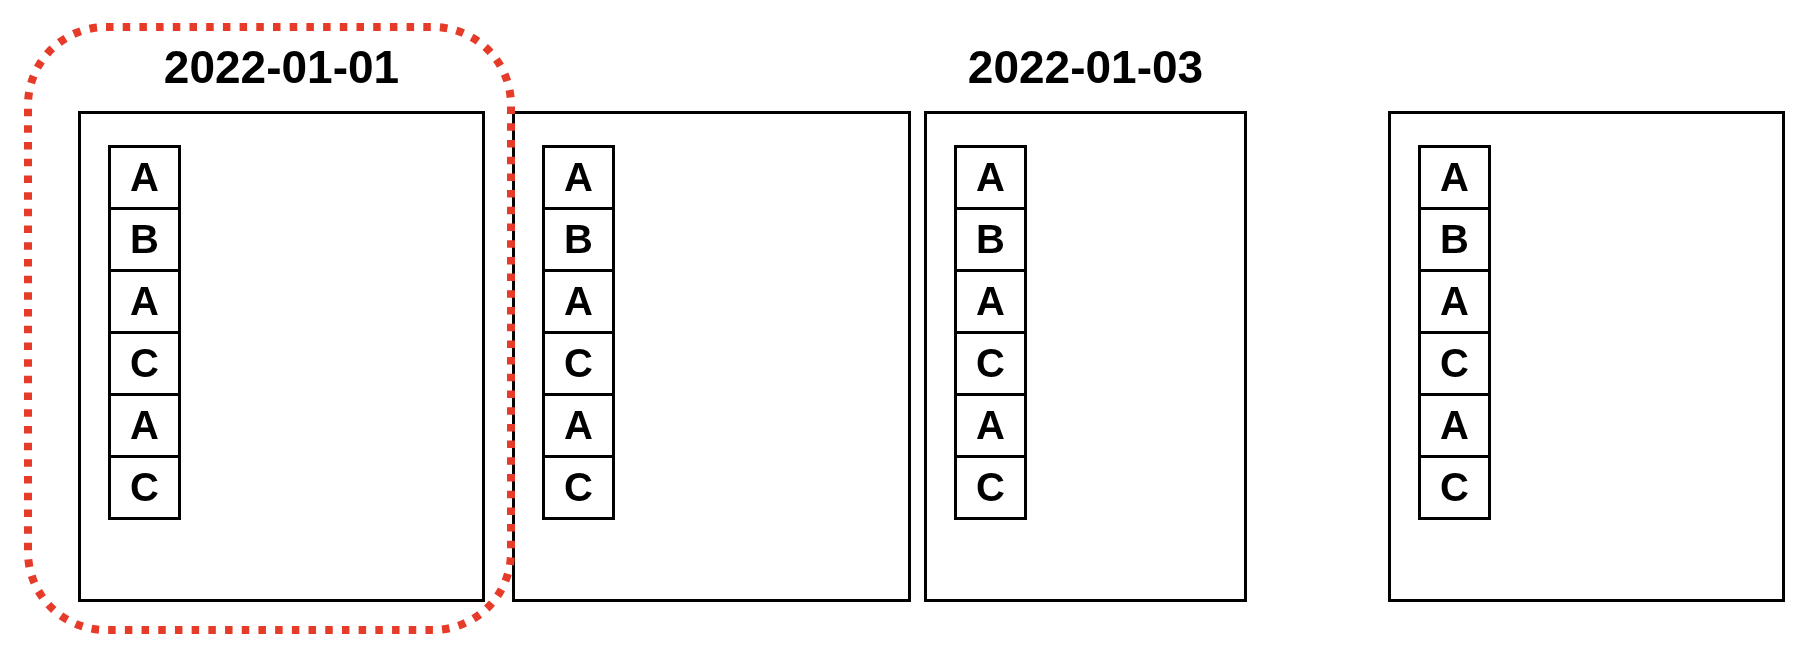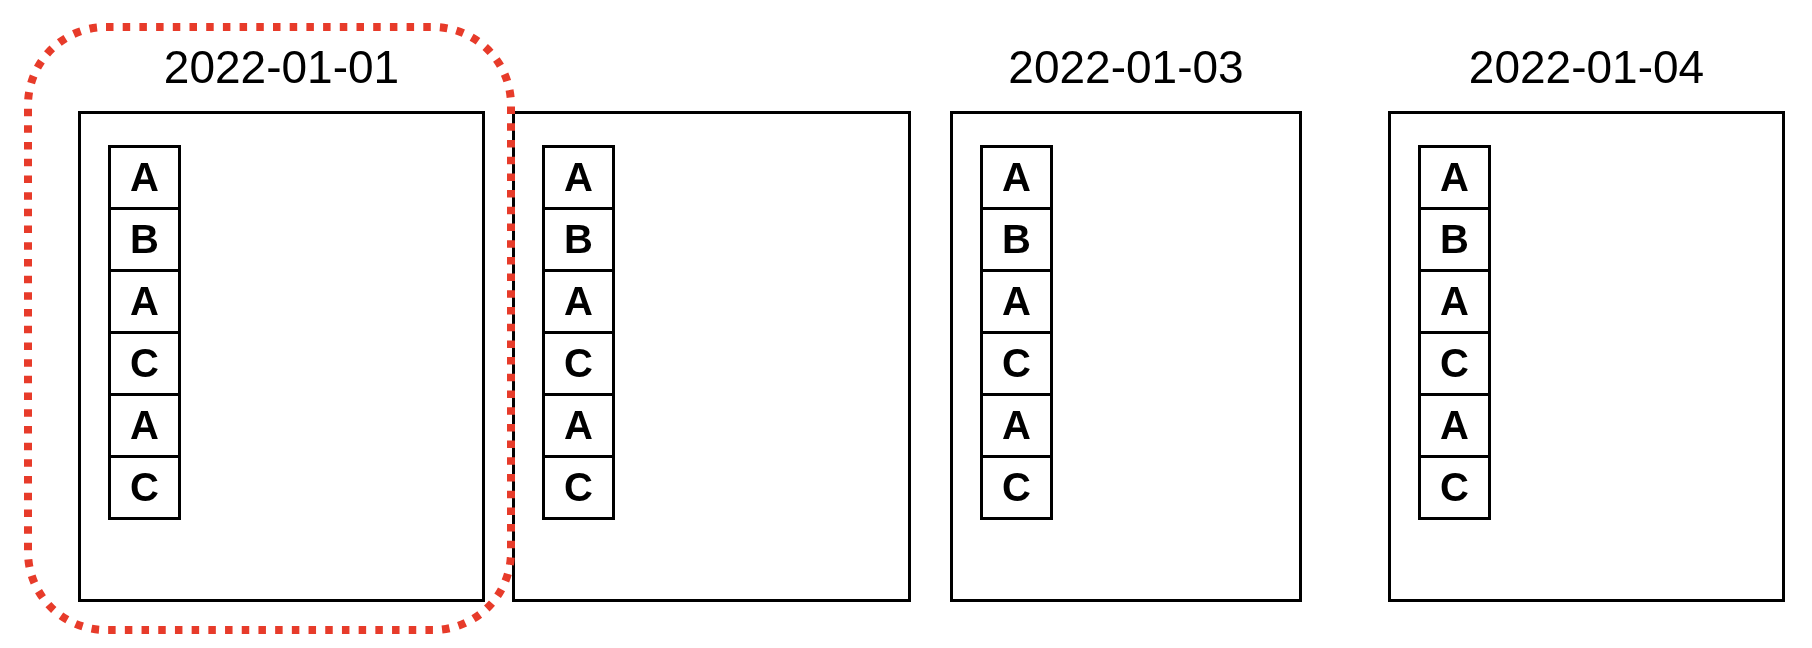--- a/index.html
+++ b/index.html
@@ -20,21 +20,21 @@
     top: 0;
     height: 648px;
   }
   .panel-title {
     position: absolute;
     top: 44px;
     left: 0;
     right: 0;
     text-align: center;
     font-size: 46px;
-    font-weight: normal;
+    font-weight: bold;
     line-height: 1;
     color: #000000;
     white-space: nowrap;
   }
   .panel-box {
     position: absolute;
     top: 111px;
     left: 0;
     right: 0;
     height: 491px;
@@ -99,36 +99,35 @@
         <div class="stack-cell">A</div>
         <div class="stack-cell">B</div>
         <div class="stack-cell">A</div>
         <div class="stack-cell">C</div>
         <div class="stack-cell">A</div>
         <div class="stack-cell">C</div>
       </div>
     </div>
   </div>
 
-  <div class="panel-group" style="left:950px; width:352px;">
+  <div class="panel-group" style="left:924px; width:323px;">
     <div class="panel-title">2022-01-03</div>
     <div class="panel-box">
       <div class="stack">
         <div class="stack-cell">A</div>
         <div class="stack-cell">B</div>
         <div class="stack-cell">A</div>
         <div class="stack-cell">C</div>
         <div class="stack-cell">A</div>
         <div class="stack-cell">C</div>
       </div>
     </div>
   </div>
 
   <div class="panel-group" style="left:1388px; width:397px;">
-    <div class="panel-title">2022-01-04</div>
     <div class="panel-box">
       <div class="stack">
         <div class="stack-cell">A</div>
         <div class="stack-cell">B</div>
         <div class="stack-cell">A</div>
         <div class="stack-cell">C</div>
         <div class="stack-cell">A</div>
         <div class="stack-cell">C</div>
       </div>
     </div>

